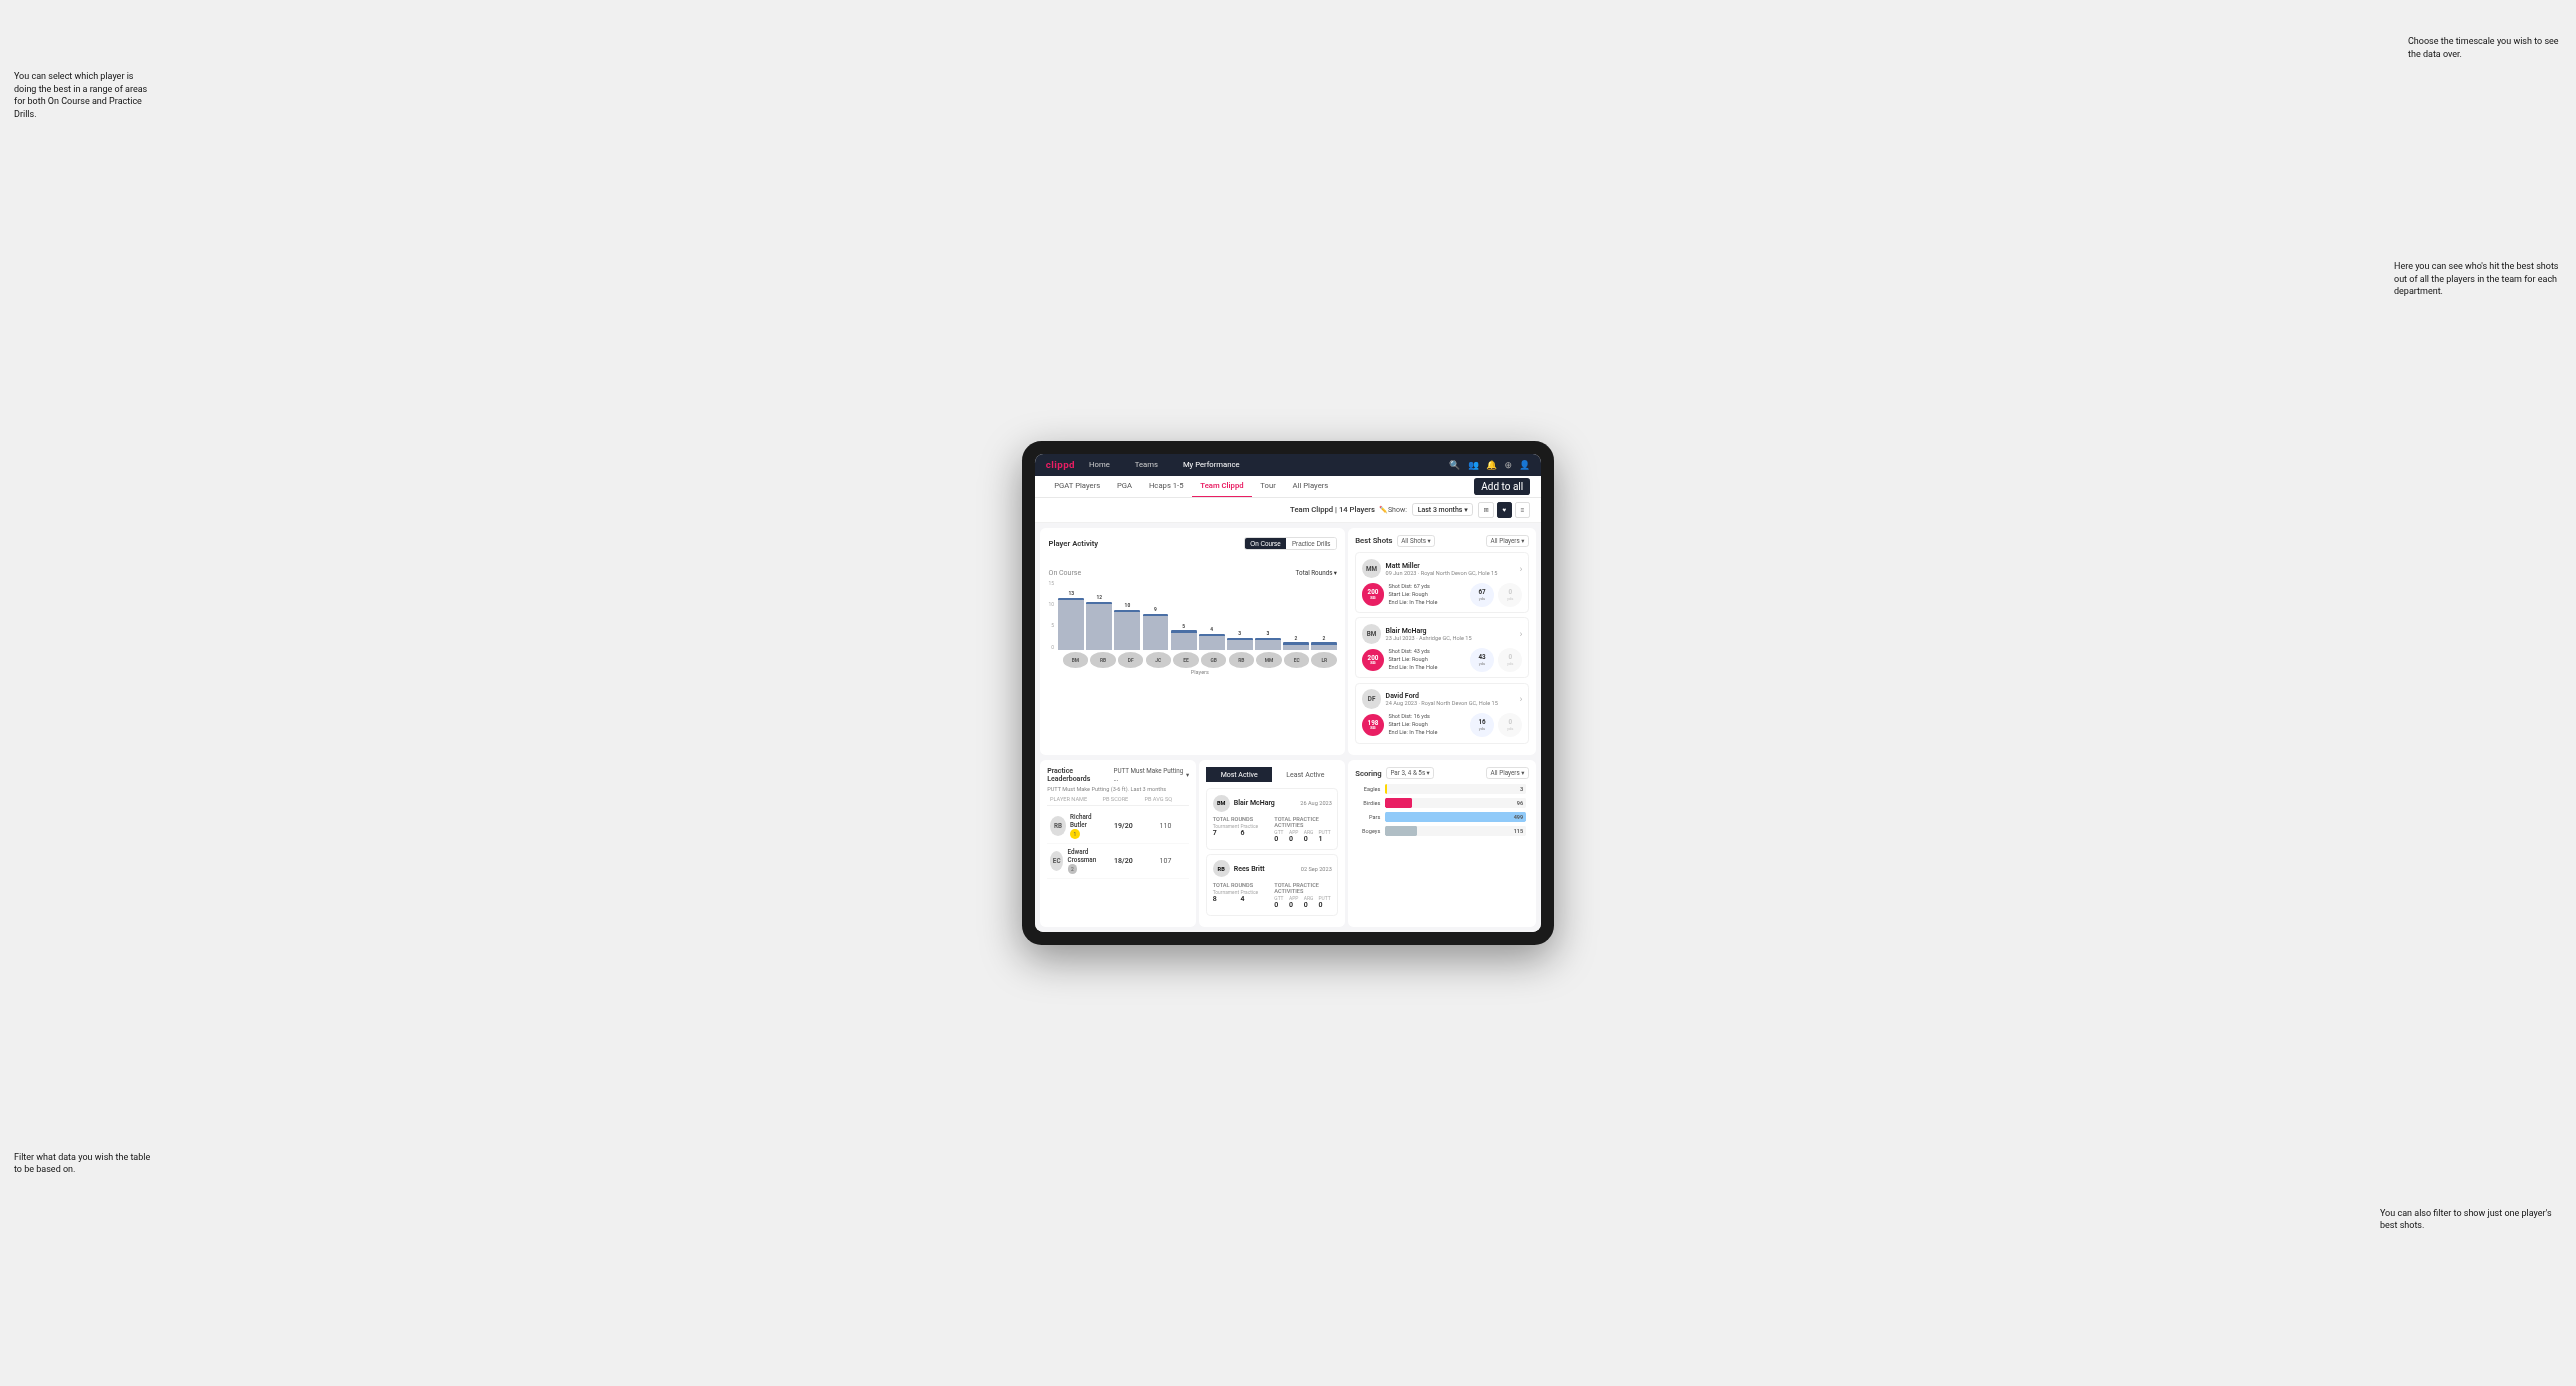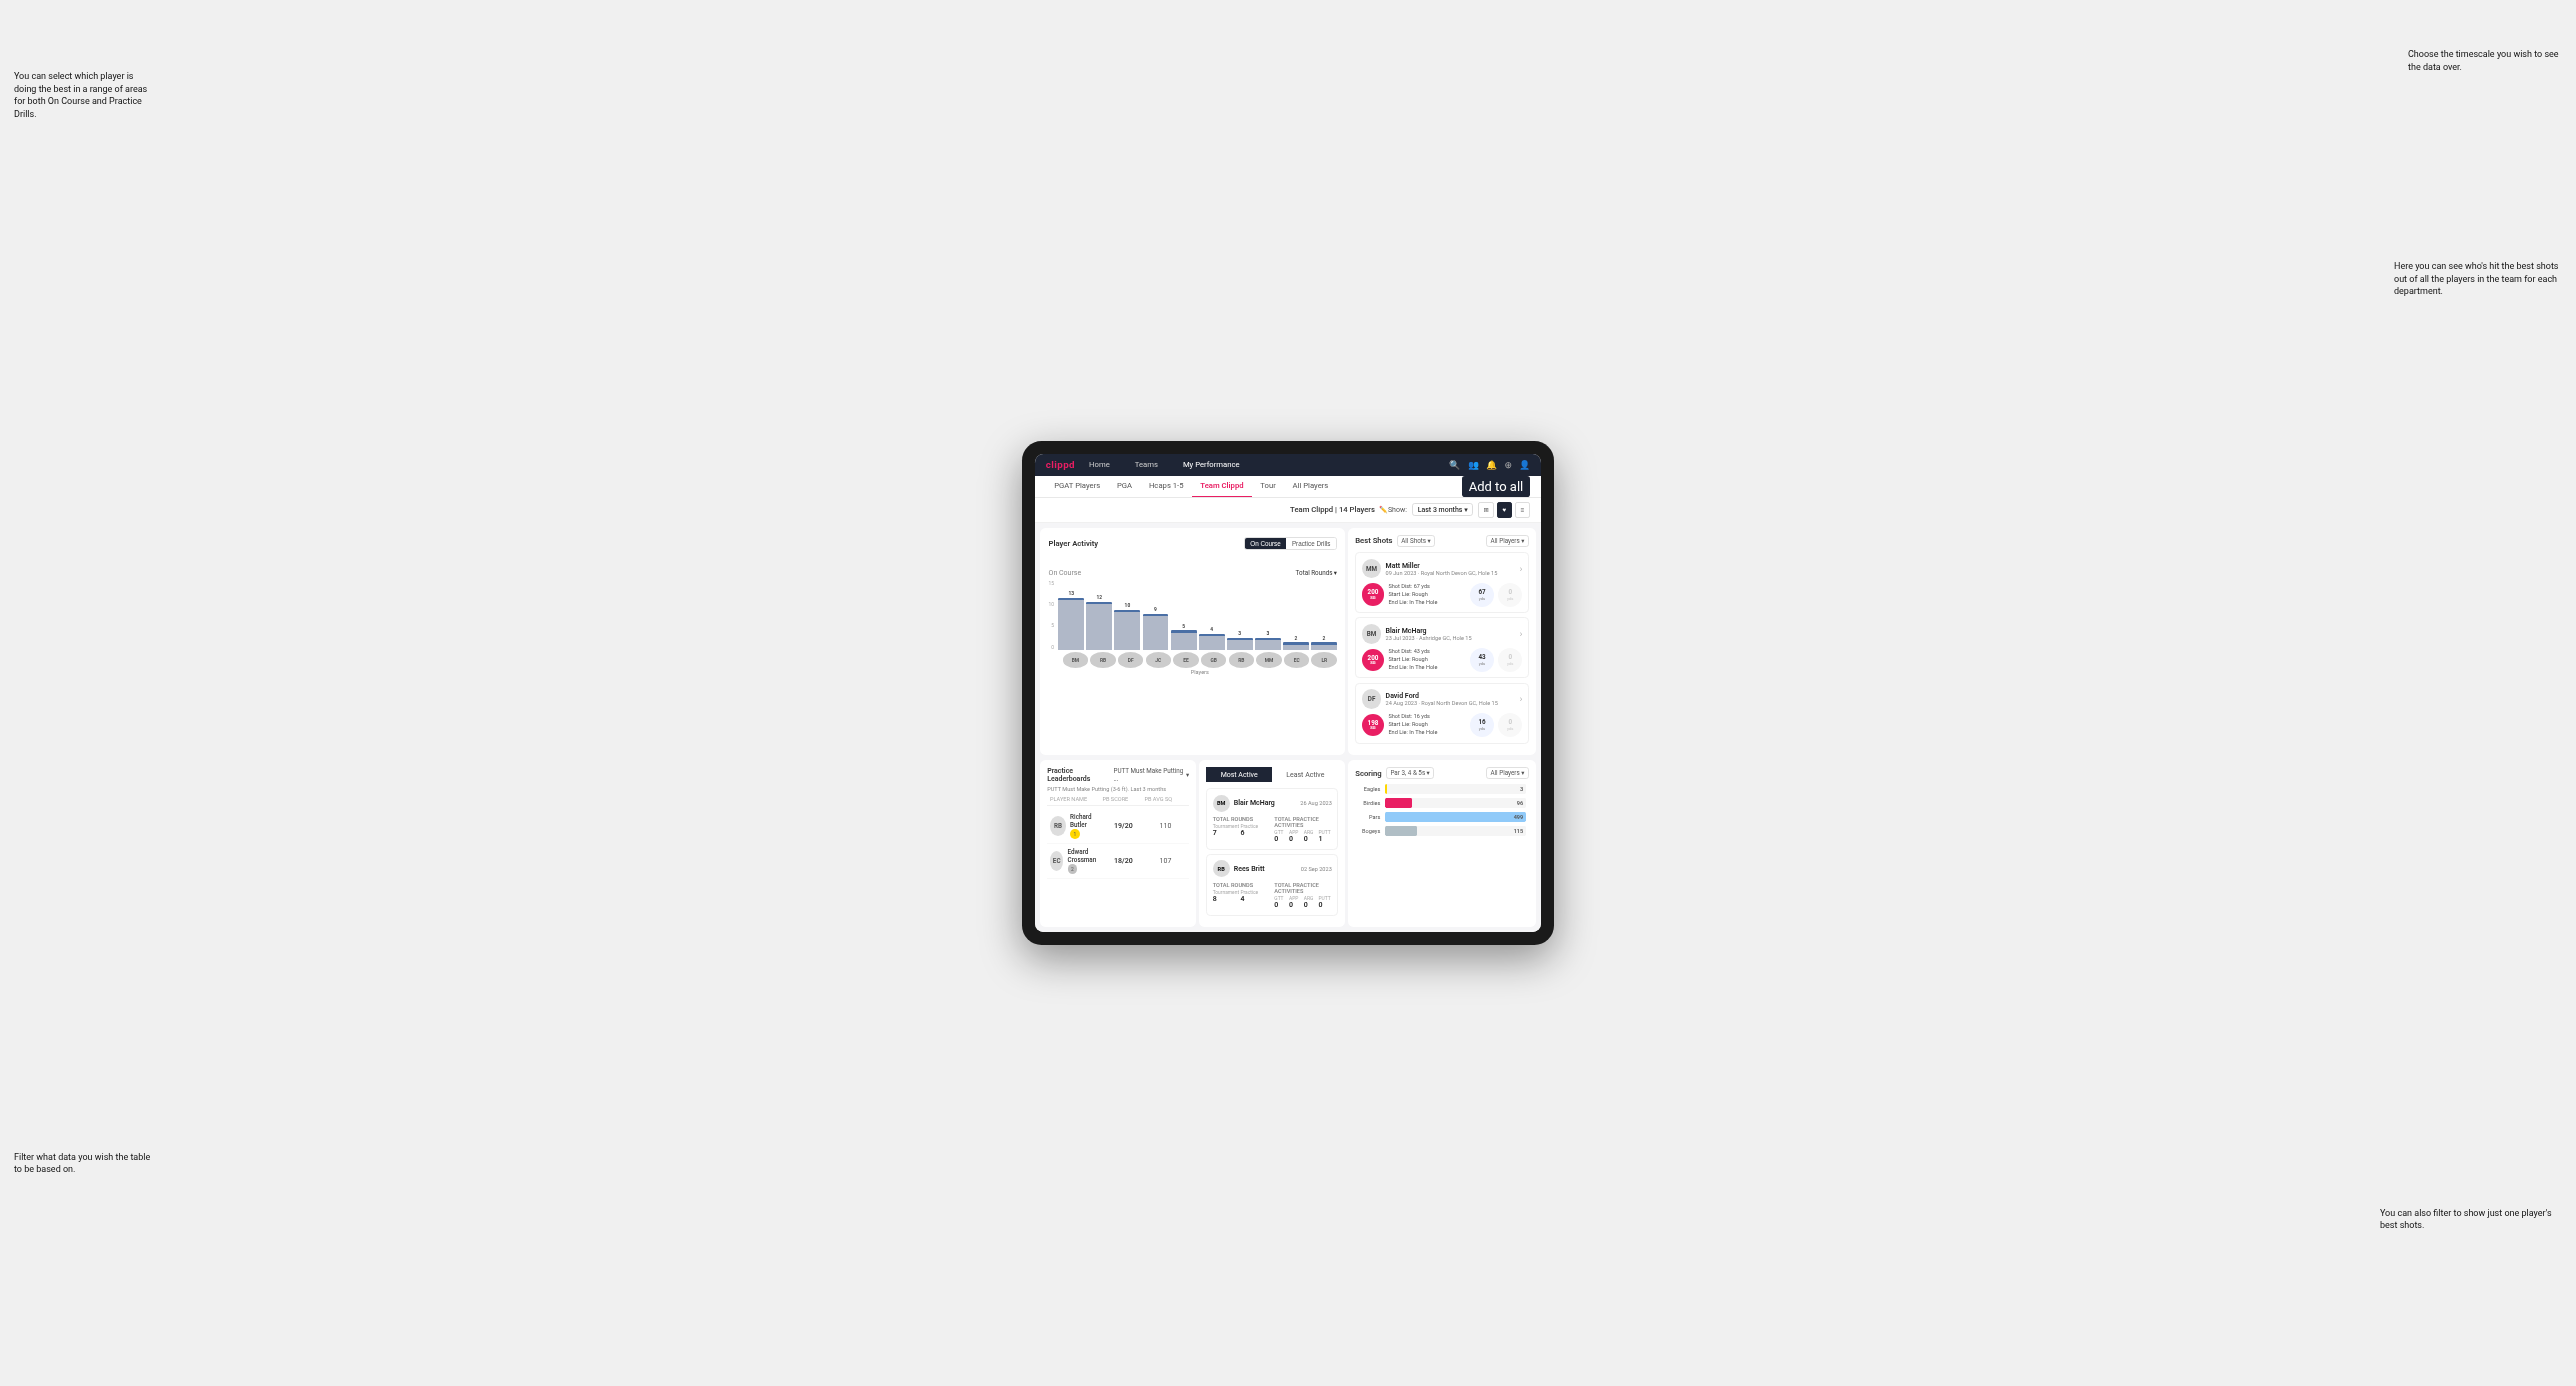--- a/index.html
+++ b/index.html
@@ -16,21 +16,21 @@
     
     .annotation {
       position: absolute;
       font-size: 9px;
       color: #111;
       line-height: 1.4;
       max-width: 140px;
     }
     .annotation-tl { top: 70px; left: 14px; }
     .annotation-bl { bottom: 210px; left: 14px; }
-    .annotation-tr { top: 48px; right: 14px; max-width: 154px; }
+    .annotation-tr { top: 35px; right: 14px; max-width: 154px; }
     .annotation-mr { top: 260px; right: 14px; max-width: 168px; }
     .annotation-br { bottom: 154px; right: 14px; max-width: 182px; }
 
     
     .tablet-frame {
       background: #1a1a1a;
       border-radius: 19.6px;
       padding: 12.6px;
       box-shadow: 0 14px 42px rgba(0,0,0,0.4);
       width: 532px;
@@ -99,21 +99,21 @@
     }
     .tab.active {
       color: #e91e63;
       border-bottom: 1.4px solid #e91e63;
       font-weight: 600;
     }
     .tab-add-btn {
       margin-left: auto;
       background: #1e2535;
       color: #fff;
-      font-size: 13px;
+      font-size: 10px;
       padding: 2.8px 7px;
       border-radius: 2.8px;
       cursor: pointer;
     }
 
     
     .team-header {
       background: #fff;
       padding: 4.2px 11.2px;
       display: flex;

